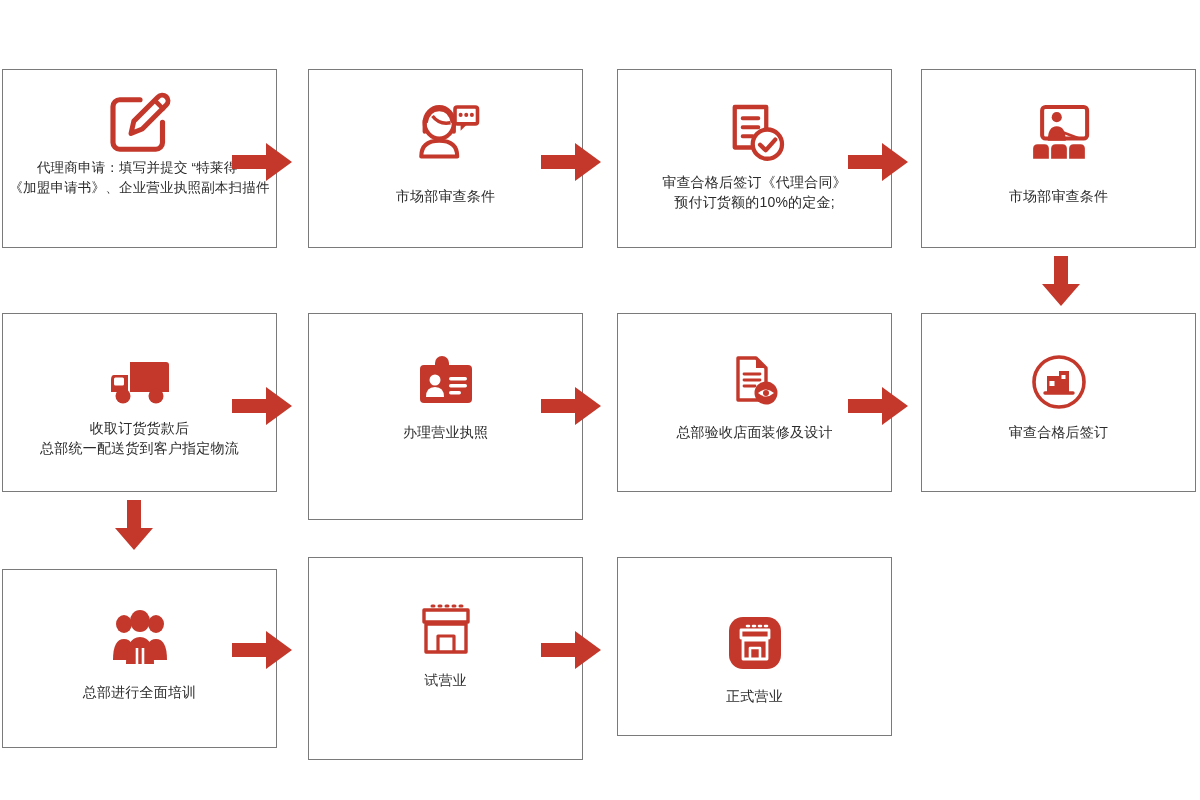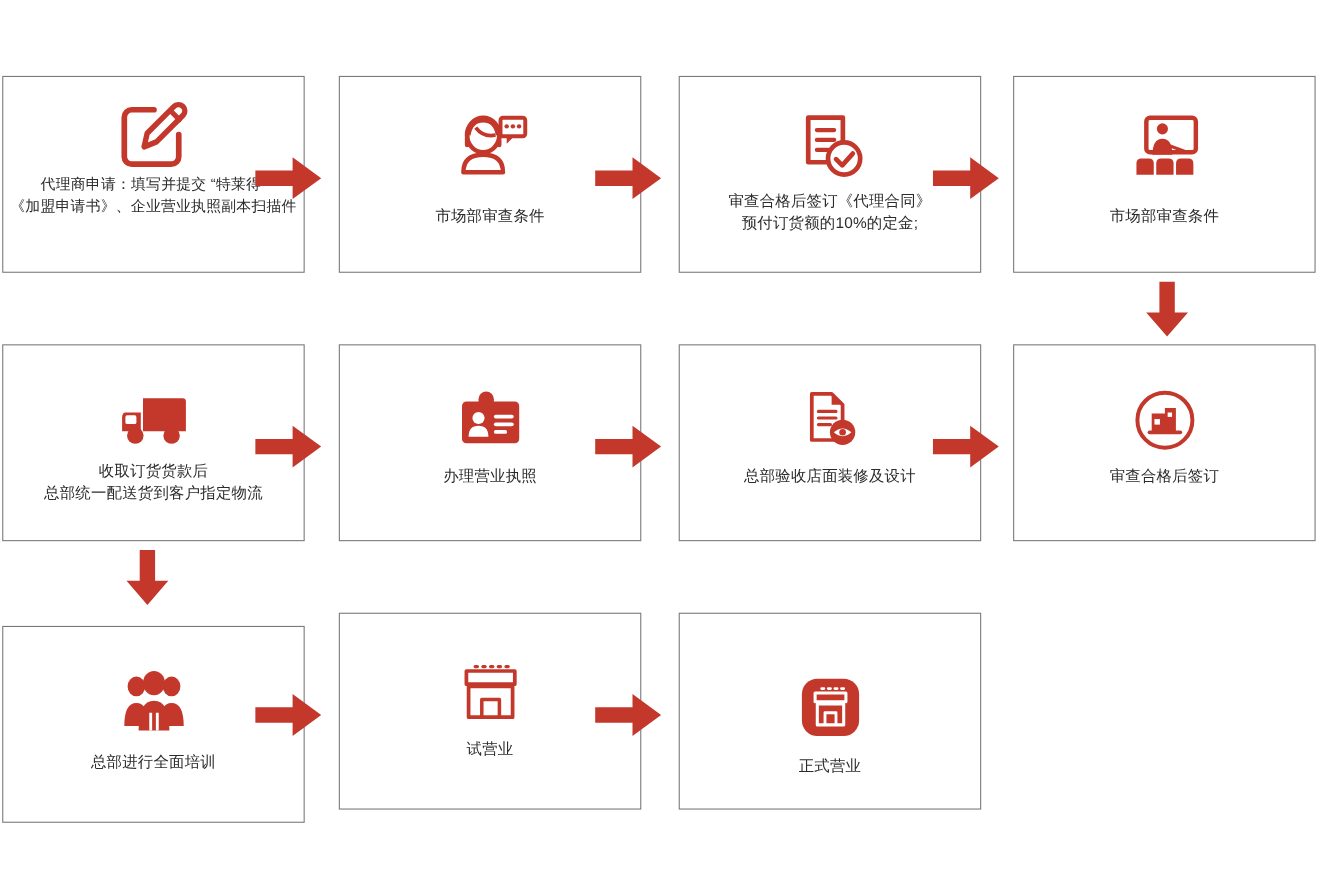--- a/index.html
+++ b/index.html
@@ -123,21 +123,21 @@
         <path d="M10 23 L24 23 L24 40 L7 40 L7 28 Q7 23 10 23 Z" fill="#C3382B"></path>
         <rect x="10" y="25.5" width="10" height="8" rx="1.5" fill="#ffffff"></rect>
         <circle cx="19" cy="44" r="7.5" fill="#C3382B"></circle>
         <circle cx="52" cy="44" r="7.5" fill="#C3382B"></circle>
       </svg>
     </div>
     <div class="step-label" style="padding-top:4px;">收取订货货款后
 总部统一配送货到客户指定物流</div>
   </div>
 
-  <div class="step-box" style="left:308px; top:313px; width:275px; height:179px; padding-top:38px;">
+  <div class="step-box" style="left:308px; top:313px; width:275px; height:207px; padding-top:38px;">
     <div class="step-icon" style="height:62px;">
       <svg width="68" height="62" viewBox="0 0 68 62" fill="none">
         <path d="M30 4 A7 7 0 0 1 37 11 L37 14 L23 14 L23 11 A7 7 0 0 1 30 4 Z" fill="#C3382B"></path>
         <rect x="8" y="13" width="52" height="38" rx="4" fill="#C3382B"></rect>
         <circle cx="23" cy="28" r="5.5" fill="#ffffff"></circle>
         <path d="M14 45 Q14 35 23 35 Q32 35 32 45 Z" fill="#ffffff"></path>
         <rect x="37" y="25" width="18" height="3.4" rx="1.7" fill="#ffffff"></rect>
         <rect x="37" y="32" width="18" height="3.4" rx="1.7" fill="#ffffff"></rect>
         <rect x="37" y="39" width="12" height="3.4" rx="1.7" fill="#ffffff"></rect>
       </svg>
@@ -180,21 +180,21 @@
         <ellipse cx="50" cy="16" rx="8" ry="9" fill="#C3382B"></ellipse>
         <path d="M39 52 Q39 31 50 31 Q61 31 61 52 Z" fill="#C3382B"></path>
         <ellipse cx="34" cy="13" rx="10" ry="11" fill="#C3382B"></ellipse>
         <path d="M20 56 Q20 29 34 29 Q48 29 48 56 Z" fill="#C3382B"></path>
         <path d="M31 40 L31 56 M37 40 L37 56" stroke="#ffffff" stroke-width="2.6"></path>
       </svg>
     </div>
     <div class="step-label" style="padding-top:8px;">总部进行全面培训</div>
   </div>
 
-  <div class="step-box" style="left:308px; top:557px; width:275px; height:179px; padding-top:38px;">
+  <div class="step-box" style="left:308px; top:557px; width:275px; height:203px; padding-top:38px;">
     <div class="step-icon" style="height:66px;">
       <svg width="68" height="66" viewBox="0 0 68 66" fill="none">
         <path d="M12 14 L56 14 L56 26 L12 26 Z" stroke="#C3382B" stroke-width="3.4" stroke-linejoin="round" fill="none"></path>
         <path d="M14 28 L54 28 L54 56 L14 56 Z" stroke="#C3382B" stroke-width="3.4" stroke-linejoin="round" fill="none"></path>
         <path d="M26 56 L26 40 L42 40 L42 56" stroke="#C3382B" stroke-width="3.2" stroke-linejoin="round" fill="none"></path>
         <path d="M20 10 L22 10 M27 10 L29 10 M34 10 L36 10 M41 10 L43 10 M48 10 L50 10" stroke="#C3382B" stroke-width="3" stroke-linecap="round"></path>
       </svg>
     </div>
     <div class="step-label" style="padding-top:8px;">试营业</div>
   </div>

